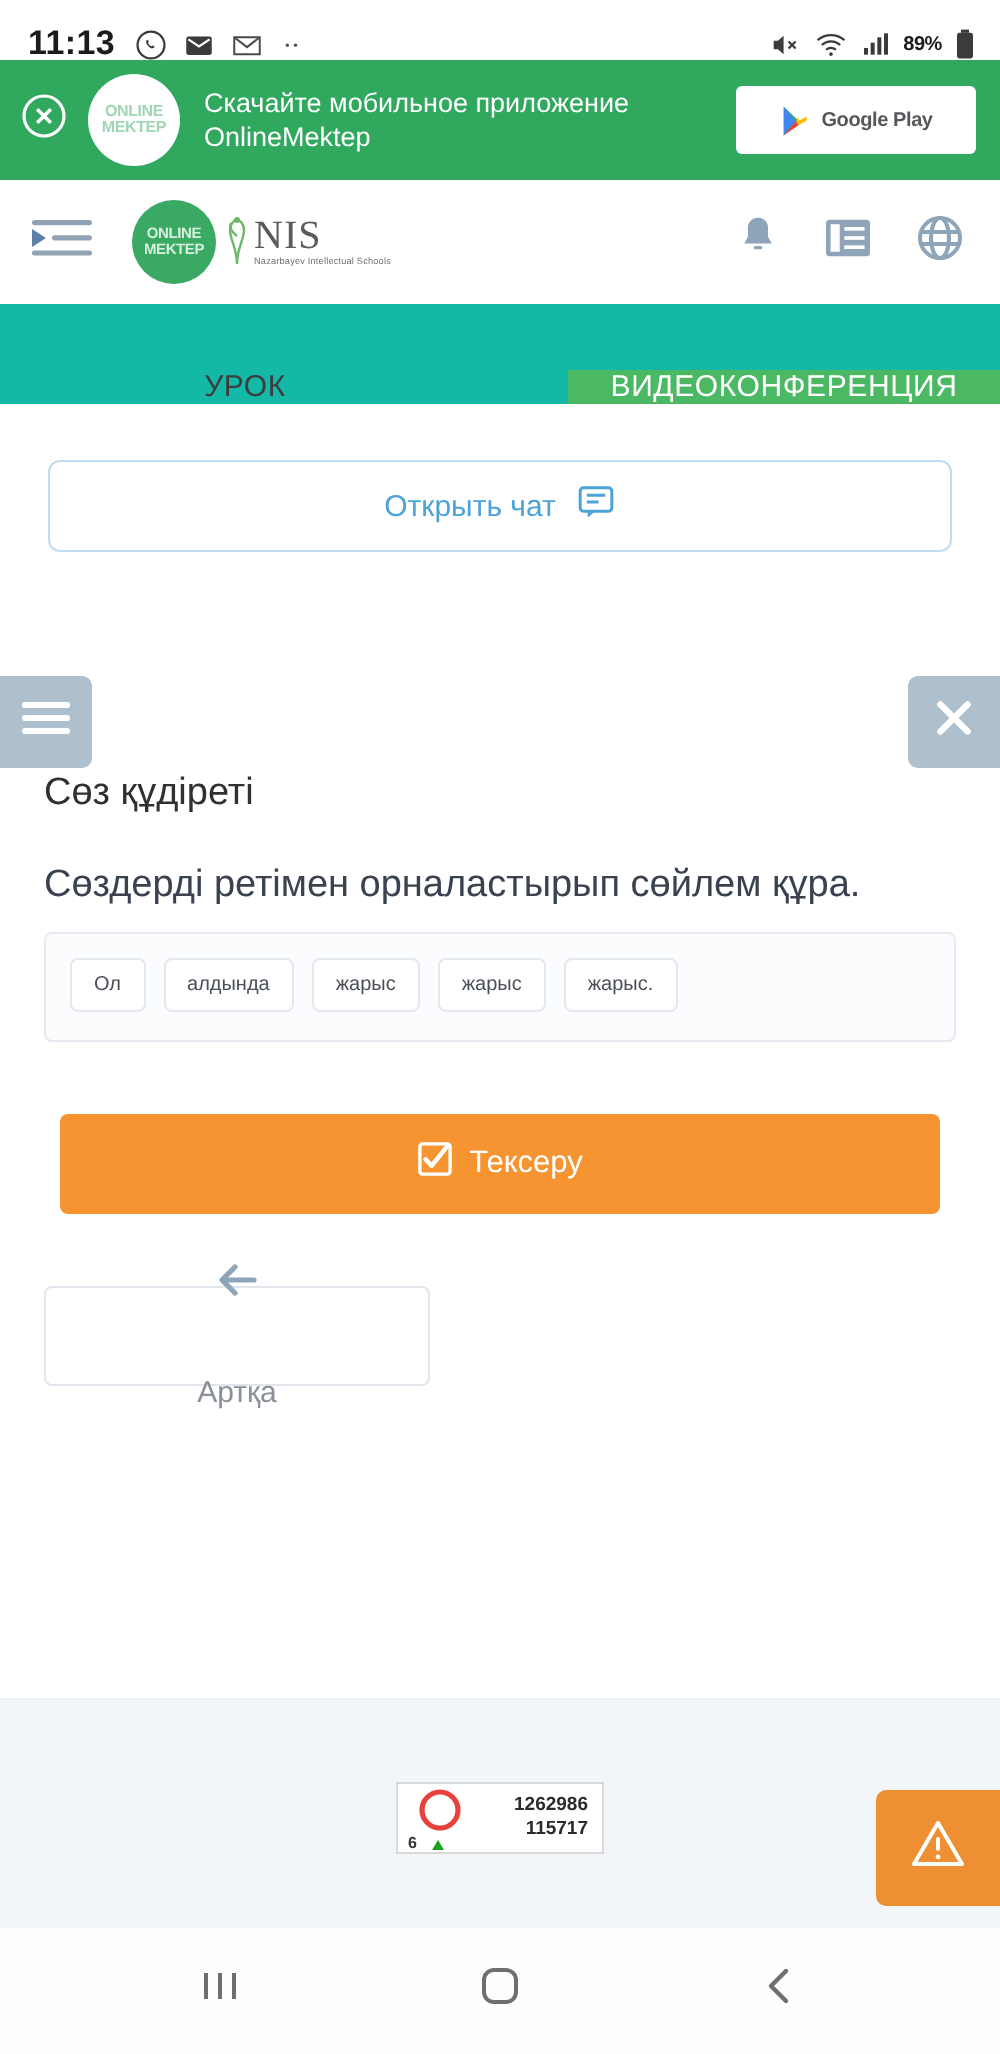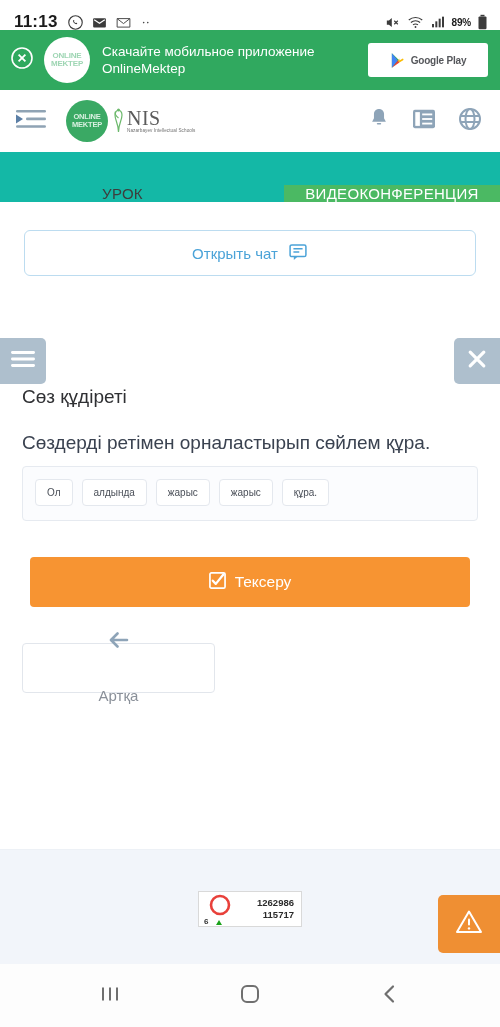--- a/index.html
+++ b/index.html
@@ -345,21 +345,21 @@
     </div>
 
     <div class="lesson-title">Сөз құдіреті</div>
     <div class="task-q">Сөздерді ретімен орналастырып сөйлем құра.</div>
 
     <div class="words-box">
       <span class="word-chip">Ол</span>
       <span class="word-chip">алдында</span>
       <span class="word-chip">жарыс</span>
       <span class="word-chip">жарыс</span>
-      <span class="word-chip">құра.</span>
+      <span class="word-chip">жарыс.</span>
     </div>
 
     <div class="check-btn">
       <span>
         <svg width="17" height="17" viewBox="0 0 18 18">
             <rect x="1" y="1" width="16" height="16" rx="1.5" fill="none" stroke="#fff" stroke-width="1.8"></rect>
             <path d="M4 9.2l3.2 3.4L15.2 2.6" fill="none" stroke="#fff" stroke-width="2.4" stroke-linecap="round" stroke-linejoin="round"></path>
           </svg>
       </span>
       <span>Тексеру</span>

